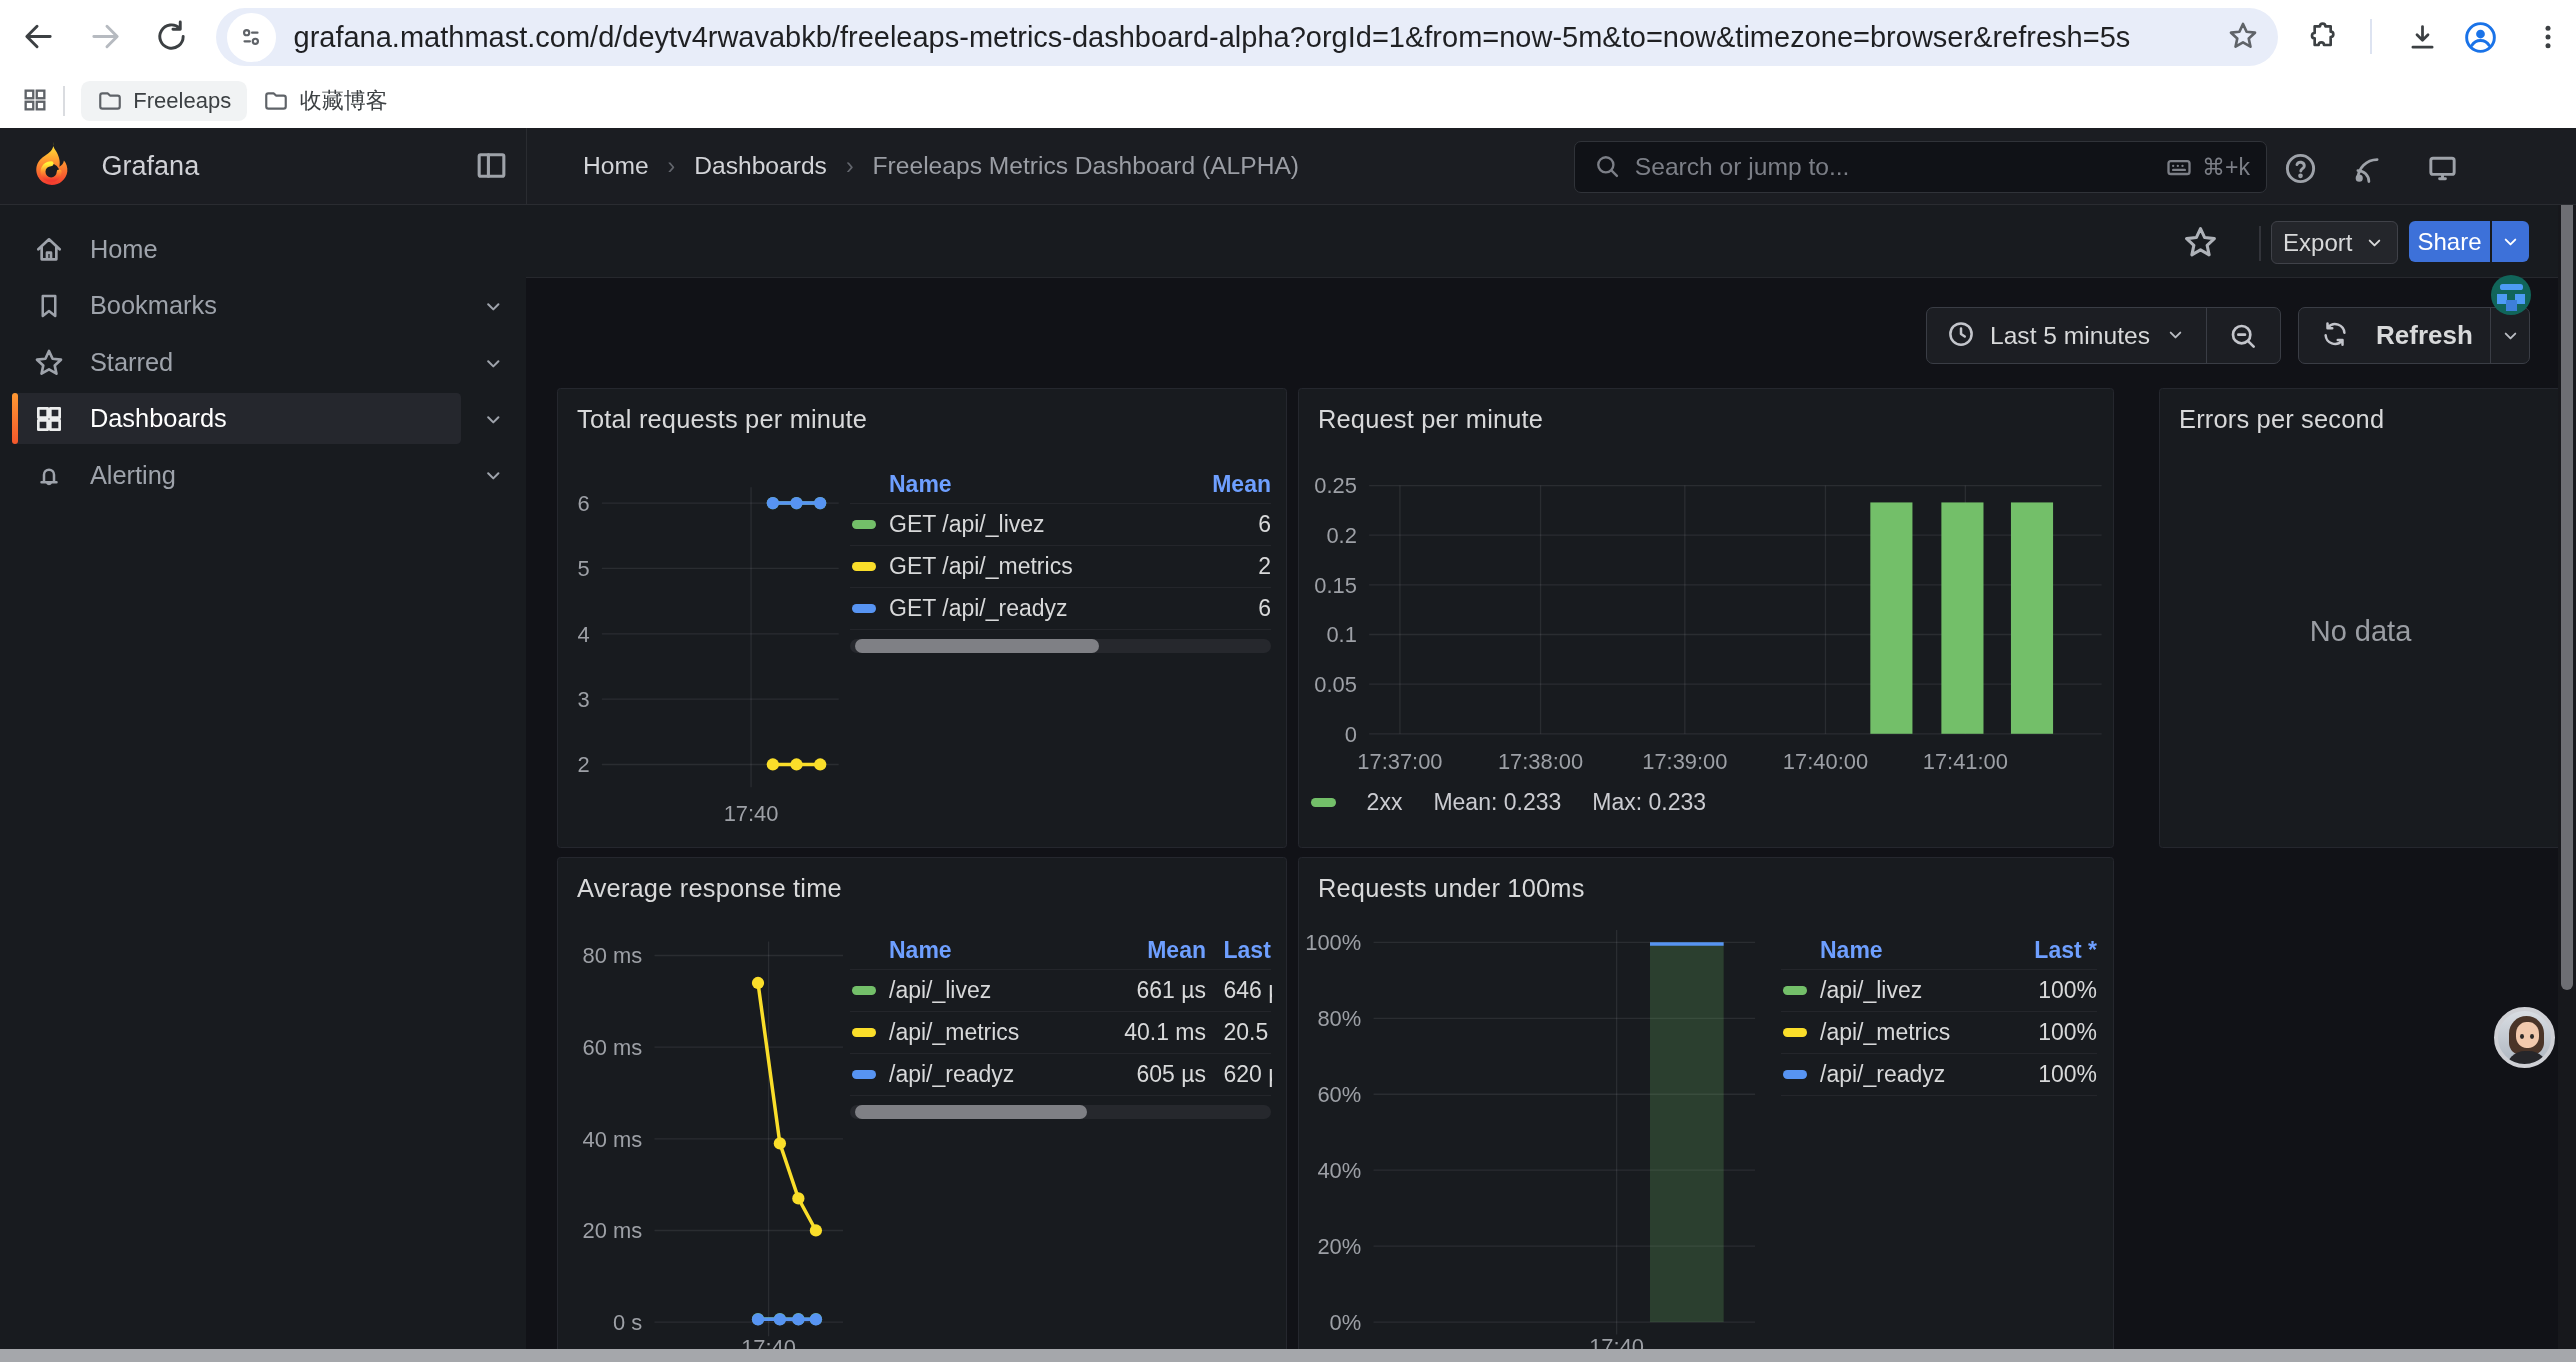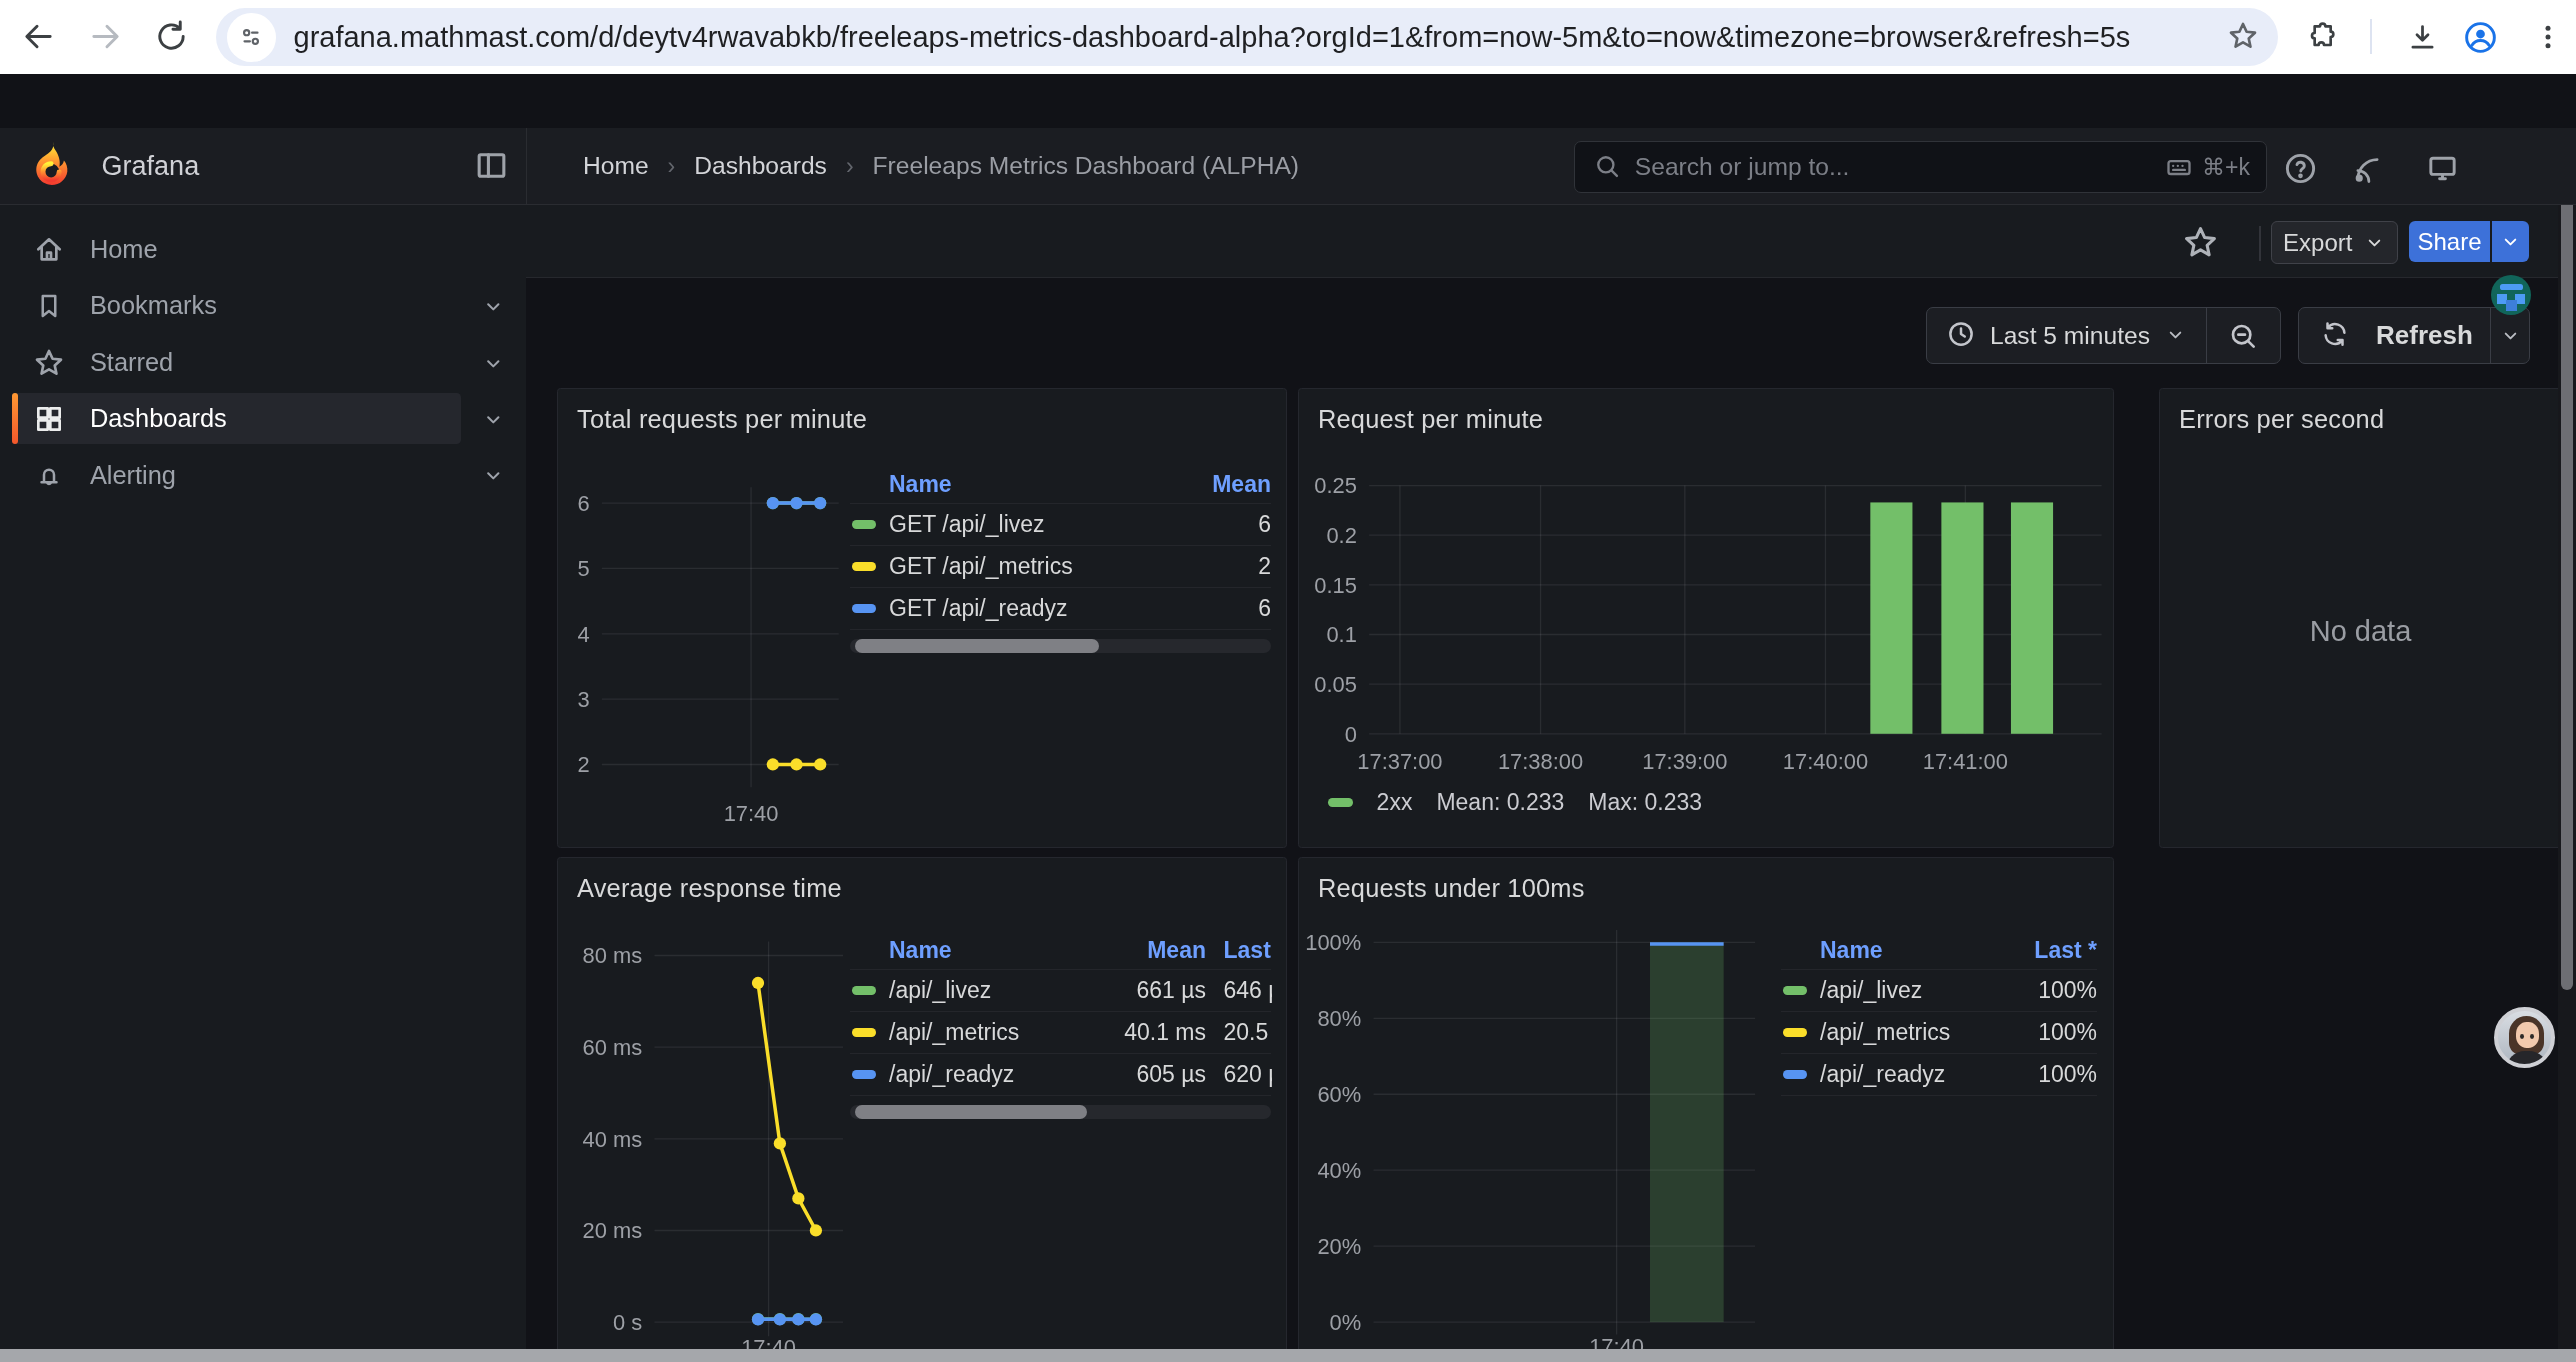--- a/index.html
+++ b/index.html
@@ -88,21 +88,21 @@
   .lhead{display:grid;align-items:center;height:37px;border-bottom:0.9px solid #24262b;color:#6e9fff;font-weight:700;}
   .cols-a{grid-template-columns:39px 1fr 102px;}
   .cols-b{grid-template-columns:39px 207px 110px 66px;}
   .cols-c{grid-template-columns:39px 1fr 114px;}
   .lname{white-space:nowrap;overflow:hidden;}
   .lval{text-align:right;white-space:nowrap;}
   .lclip{padding-left:17.5px;text-align:left;white-space:nowrap;overflow:hidden;}
   .dash{width:24.6px;height:8.8px;border-radius:4.4px;justify-self:start;margin-left:1.8px;}
   .lg-scroll{position:relative;height:14px;background:#26282d;border-radius:7px;margin-top:8.8px;}
   .lg-scroll .thumb{position:absolute;left:5.3px;top:0;height:14px;background:#7f8085;border-radius:7px;}
-  .legend-inline{position:absolute;left:29px;top:400px;display:flex;align-items:center;gap:24px;font-size:23px;color:#cbccd1;}
+  .legend-inline{position:absolute;left:12px;top:400px;display:flex;align-items:center;gap:31px;font-size:23px;color:#cbccd1;}
   .legend-inline .dash{margin:0;}
   
   .vscroll{position:absolute;left:2558px;top:128px;width:17.5px;height:1222px;background:#17181c;}
   .vscroll .vthumb{position:absolute;left:2.6px;top:5.3px;width:12.3px;height:857px;background:#6d6e73;border-radius:6.1px;}
   .hscroll{position:absolute;left:0;top:1349px;width:2576px;height:13px;background:#a5a7ab;}
   .fab{position:absolute;left:2494px;top:1007px;width:61px;height:61px;border-radius:50%;background:linear-gradient(180deg,#d9dde3,#aeb6c0);border:4.4px solid #cfd0d5;box-sizing:border-box;overflow:hidden;z-index:50;}
   .fab .hair{position:absolute;left:11.4px;top:5.3px;width:35px;height:39px;background:#4a3428;border-radius:17.5px 17.5px 12.3px 12.3px;}
   .fab .face{position:absolute;left:17.5px;top:11.4px;width:23px;height:25.4px;background:#f2c9ad;border-radius:46%;}
   .fab .eye{position:absolute;top:23px;width:4.4px;height:5.3px;background:#2e2a28;border-radius:50%;}
   .fab .e1{left:22px}.fab .e2{left:32px}
@@ -166,20 +166,45 @@
     </div>
     <div class="tb-icon" id="ic-menu">
       <svg viewBox="0 0 24 24" width="30" height="30">
           <circle cx="12" cy="5" r="2" fill="currentColor"></circle>
           <circle cx="12" cy="12" r="2" fill="currentColor"></circle>
           <circle cx="12" cy="19" r="2" fill="currentColor"></circle>
         </svg>
     </div>
   </div>
 
+  <div class="chrome-bookmarks">
+    <span class="bm-apps">
+      <svg viewBox="0 0 24 24" width="28" height="28">
+          <g fill="none" stroke="currentColor" stroke-width="2">
+            <rect x="4" y="4" width="6.5" height="6.5"></rect>
+            <rect x="13.5" y="4" width="6.5" height="6.5"></rect>
+            <rect x="4" y="13.5" width="6.5" height="6.5"></rect>
+            <rect x="13.5" y="13.5" width="6.5" height="6.5"></rect>
+          </g>
+        </svg>
+    </span>
+    <span class="bm-sep"></span>
+    <div class="bm-item chip">
+      <svg class="i" viewBox="0 0 24 24" width="26" height="26">
+          <path d="M3 7a2 2 0 0 1 2-2h5l2 2h7a2 2 0 0 1 2 2v8a2 2 0 0 1-2 2H5a2 2 0 0 1-2-2z"></path>
+        </svg>
+      <span>Freeleaps</span>
+    </div>
+    <div class="bm-item">
+      <svg class="i" viewBox="0 0 24 24" width="26" height="26">
+          <path d="M3 7a2 2 0 0 1 2-2h5l2 2h7a2 2 0 0 1 2 2v8a2 2 0 0 1-2 2H5a2 2 0 0 1-2-2z"></path>
+        </svg>
+      <span>收藏博客</span>
+    </div>
+  </div>
 
   <div class="gf-header">
     <div class="gf-brand-zone">
       <svg class="gf-logo" viewBox="0 0 24 24">
         <defs>
             <linearGradient id="glg" x1="0" y1="0" x2="0" y2="1">
           <stop offset="0" stop-color="#FFF338"></stop>
               <stop offset="0.45" stop-color="#FF9830"></stop>
               <stop offset="1" stop-color="#F23A2F"></stop>
         </linearGradient>

